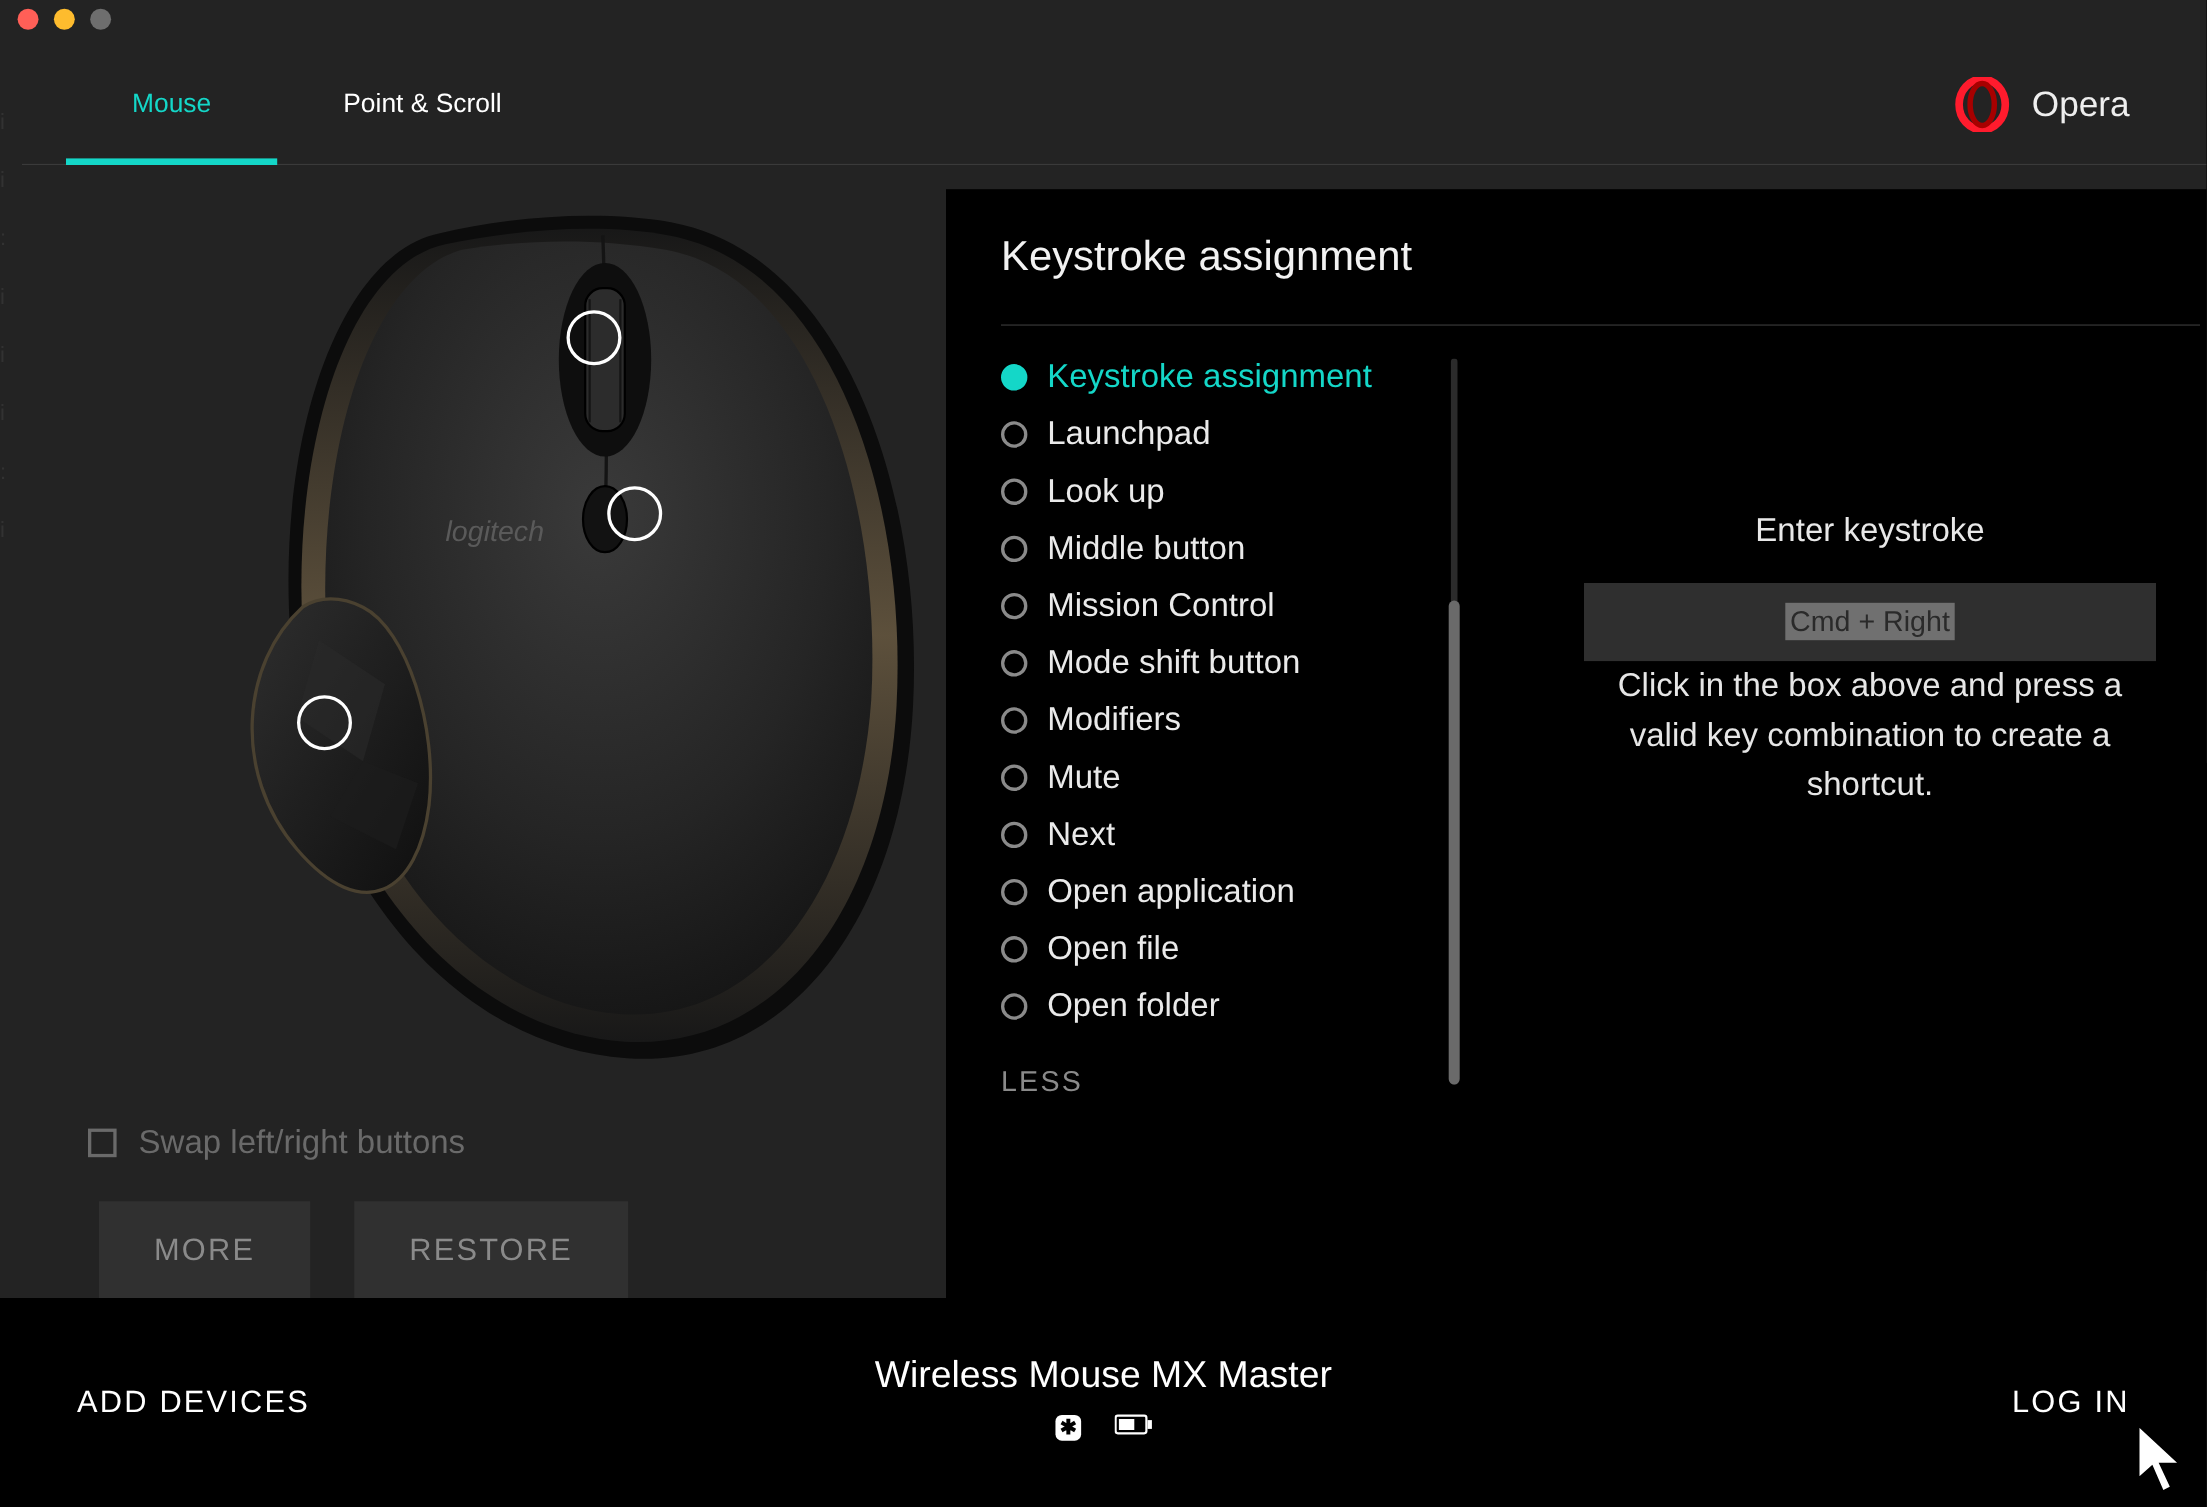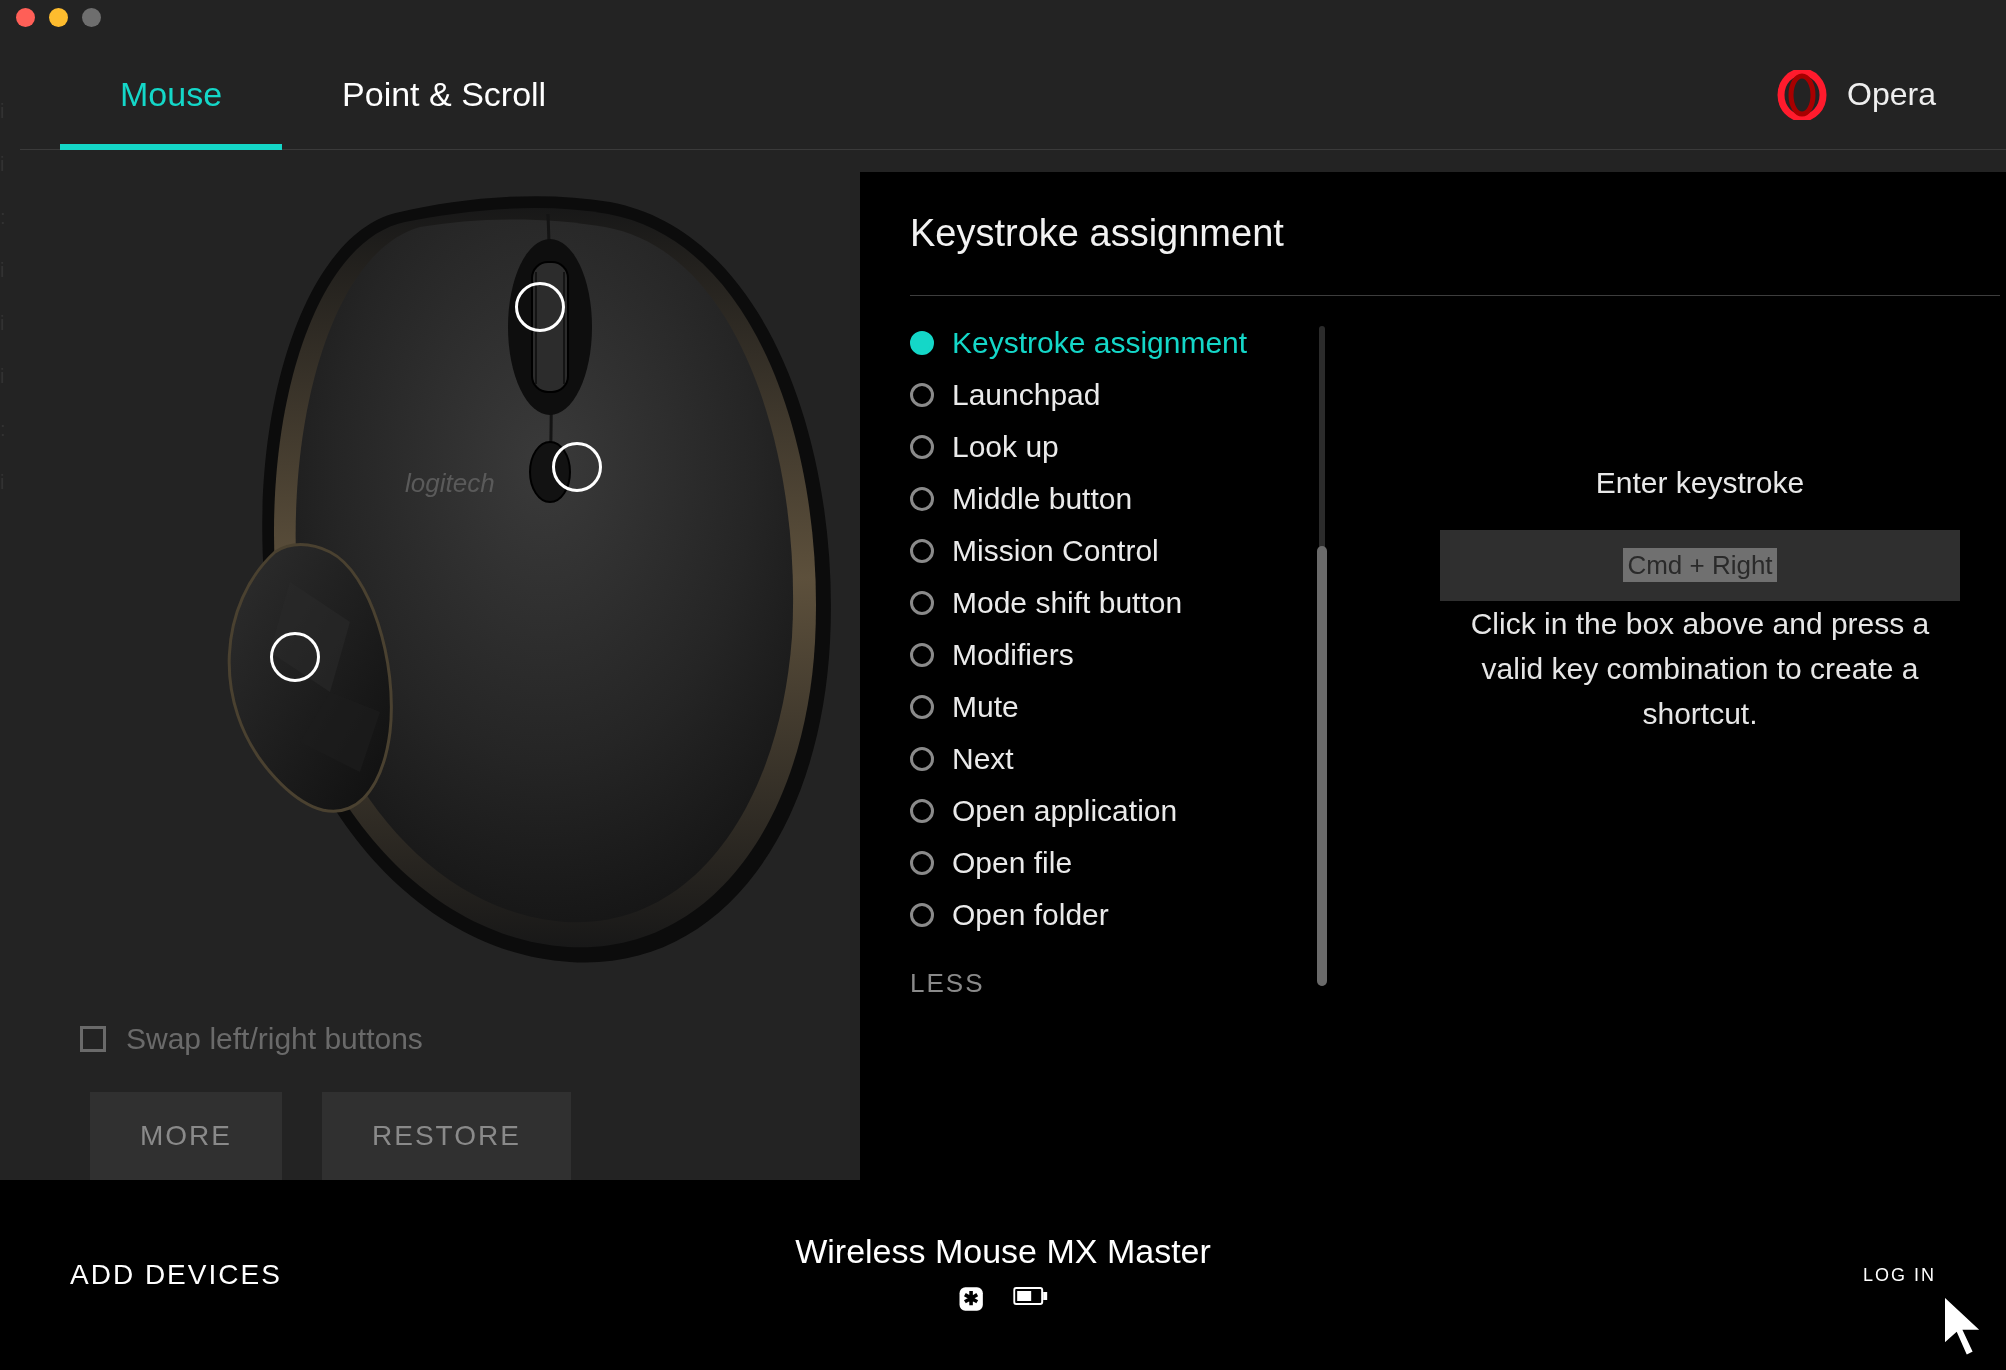--- a/index.html
+++ b/index.html
@@ -46,21 +46,21 @@
     position: absolute;
     top: 40px; left: 20px; right: 0;
     height: 110px;
     border-bottom: 1px solid #3a3a3a;
     display: flex;
     align-items: center;
     padding: 0 30px 0 40px;
   }
   .tabs { display: flex; gap: 0; height: 100%; align-items: center; }
   .tab {
-    font-size: 34px;
+    font-size: 24px;
     font-weight: 500;
     color: #fff;
     padding: 0 60px;
     height: 100%;
     display: flex; align-items: center;
     position: relative;
     cursor: pointer;
     text-align: center;
   }
   .tab.active { color: #14d7c8; }
@@ -263,21 +263,21 @@
   .devname-block .name {
     font-size: 34px;
     margin-bottom: 14px;
   }
   .devname-block .icons {
     display:flex; gap: 28px; justify-content:center;
     font-size: 24px;
   }
   .login {
     margin-left:auto;
-    font-size:18px;
+    font-size:28px;
     letter-spacing:2px;
     cursor:pointer;
   }
 
   
   .cursor {
     position:absolute;
     right: 10px; bottom: 8px;
     width: 60px; height: 70px;
   }

